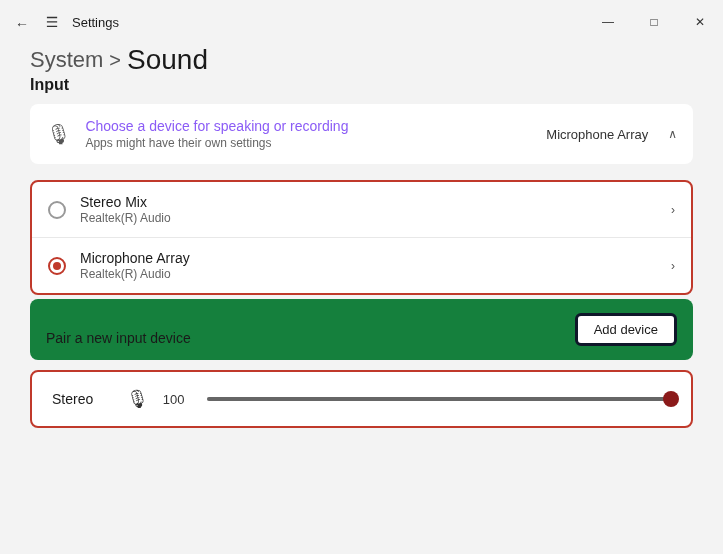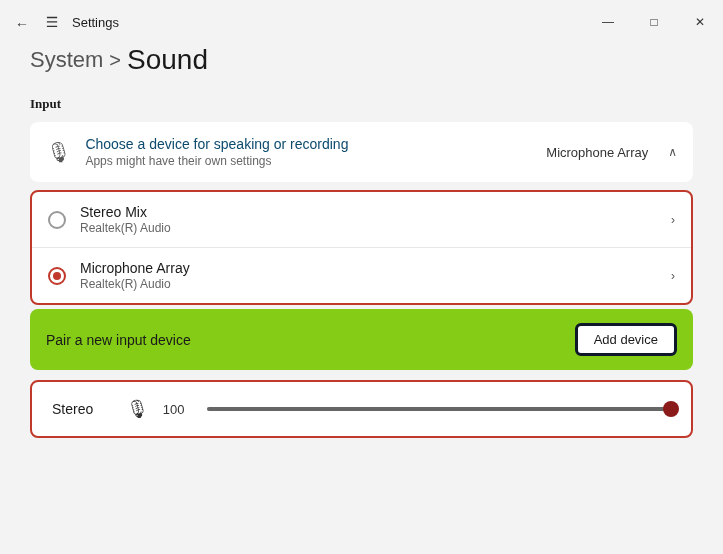--- a/index.html
+++ b/index.html
@@ -77,21 +77,20 @@
     .content {
       flex: 1;
       padding: 0 30px 20px 30px;
       overflow-y: auto;
     }
 
     .breadcrumb {
       display: flex;
       align-items: center;
       gap: 6px;
-      margin-bottom: 20px;
       margin-top: 4px;
     }
 
     .breadcrumb-system {
       font-size: 22px;
       color: #555;
       font-weight: 400;
       cursor: pointer;
     }
 
@@ -100,25 +99,24 @@
       color: #555;
     }
 
     .breadcrumb-current {
       font-size: 28px;
       color: #1a1a1a;
       font-weight: 400;
     }
 
     .section-title {
-      font-size: 13px;
+      font-size: 16px;
       font-weight: 600;
       color: #1a1a1a;
       margin-bottom: 10px;
-      font-family: Liberation Serif, serif;
     }
 
     .card {
       background: white;
       border-radius: 8px;
       margin-bottom: 4px;
       overflow: hidden;
     }
 
     .card-header {
@@ -134,21 +132,21 @@
       font-size: 20px;
       flex-shrink: 0;
     }
 
     .card-header-text {
       flex: 1;
     }
 
     .card-header-title {
       font-size: 14px;
-      color: #0c4a6e;
+      color: #8b5cf6;
       font-weight: 400;
     }
 
     .card-header-subtitle {
       font-size: 12px;
       color: #666;
       margin-top: 2px;
     }
 
     .card-header-value {
@@ -158,21 +156,21 @@
     }
 
     .chevron {
       font-size: 12px;
       color: #555;
     }
 
     .devices-section {
       border: 2px solid #c0392b;
       border-radius: 8px;
-      margin: 8px 0 4px 0;
+      margin: 16px 0 4px 0;
       overflow: hidden;
       background: white;
     }
 
     .device-item {
       display: flex;
       align-items: center;
       padding: 12px 16px;
       cursor: pointer;
       border-bottom: 1px solid #e8e8e8;
@@ -223,23 +221,23 @@
       margin-top: 1px;
     }
 
     .device-chevron {
       font-size: 12px;
       color: #555;
     }
 
     .pair-row {
       display: flex;
-      align-items: center;
+      align-items: flex-end;
       padding: 14px 16px;
-      background: #84cc16;
+      background: #15803d;
       border-radius: 8px;
       margin-bottom: 10px;
     }
 
     .pair-text {
       flex: 1;
       font-size: 14px;
       color: #1a1a1a;
     }
 

